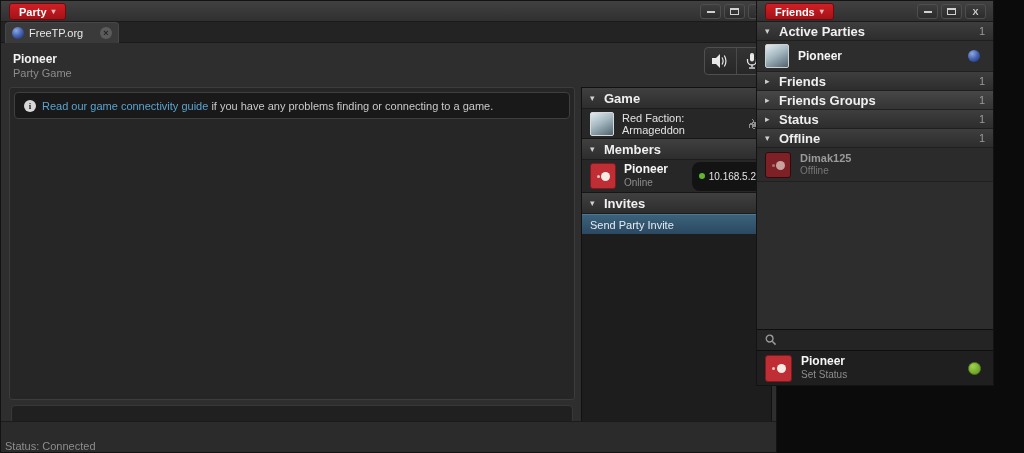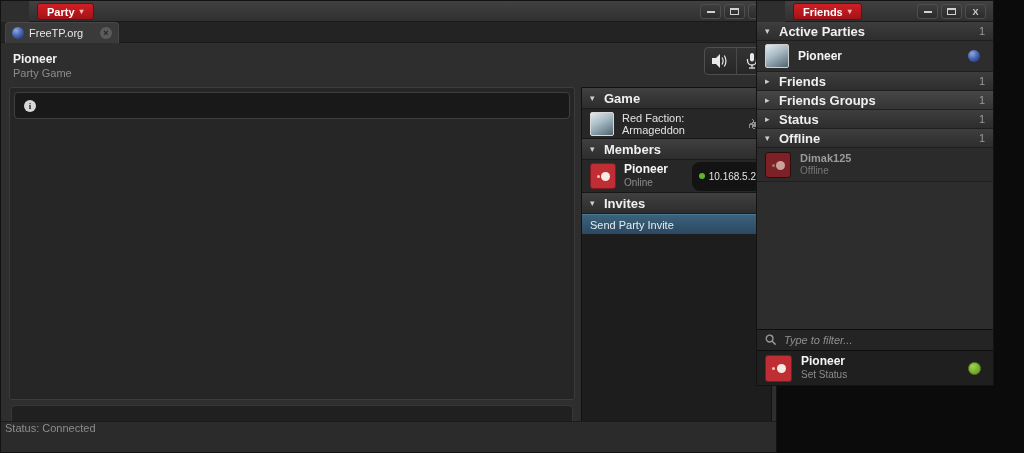--- a/index.html
+++ b/index.html
@@ -5,21 +5,21 @@
   * { margin:0; padding:0; box-sizing:border-box; }
   html,body { width:1024px; height:453px; background:#0b0b0b; overflow:hidden;
               font-family:"Liberation Sans", sans-serif; -webkit-font-smoothing:antialiased; }
 
   .window { position:absolute; top:0; background:#2e2e2e; border:1px solid #131313; }
   #party-window  { left:0;   width:777px; height:453px; }
   #friends-window{ left:756px; width:238px; height:386px; display:flex; flex-direction:column; }
 
   
   .titlebar { position:relative; height:21px; background:linear-gradient(#414141,#303030);
-              border-bottom:1px solid #1a1a1a; flex:none;margin-left:28px; }
+              border-bottom:1px solid #1a1a1a; flex:none; }
   .menu-btn { position:absolute; left:8px; top:2px; height:17px; padding:0 9px;
               background:linear-gradient(#d01f24,#a31318); border:1px solid #70090d;
               border-radius:3px; color:#fff; font-size:11px; font-weight:bold;
               display:flex; align-items:center; gap:5px; cursor:default; }
   .menu-btn .caret { font-size:8px; color:#f3b9ba; line-height:1; }
   .win-controls { position:absolute; right:7px; top:3px; display:flex; gap:3px; }
   .win-btn { width:21px; height:15px; background:linear-gradient(#3d3d3d,#2c2c2c);
              border:1px solid #4e4e4e; border-radius:3px; color:#cfcfcf;
              display:flex; align-items:center; justify-content:center;
              font-size:9px; font-weight:bold; }
@@ -88,21 +88,21 @@
   .id-sub  { font-size:10px; color:#8d8d8d; }
   .ip-chip { margin-left:auto; background:#131313; border-radius:8px; padding:9px 7px;
              display:flex; align-items:center; gap:4px; font-size:10px; color:#e3e3e3; }
   .g-dot { width:6px; height:6px; border-radius:50%; background:#62b52e; flex:none; }
   .invite-btn { height:20px; flex:none; background:linear-gradient(#3c627b,#2b4861);
                 border-top:1px solid #4b7893; display:flex; align-items:center;
                 padding:0 8px; font-size:11px; color:#e2ecf3;text-align:center; }
   .side-fill { flex:1; background:#1d1d1d; }
 
   .status-bar { position:absolute; left:0; right:0; bottom:0; height:31px; background:#2b2b2b;
-                border-top:1px solid #1b1b1b; display:flex; align-items:flex-start; }
+                border-top:1px solid #1b1b1b; display:flex; align-items:flex-end; }
   .status-text { font-size:11px; color:#8d8d8d; padding-left:4px; }
 
   
   .f-head { height:19px; flex:none; background:linear-gradient(#3e3e3e,#2d2d2d);
             border-bottom:1px solid #1f1f1f; display:flex; align-items:center; padding:0 8px; gap:5px; }
   .f-head.lighter { background:linear-gradient(#474747,#343434); }
   .f-row { flex:none; display:flex; align-items:center; padding:0 8px; gap:9px;
            background:#2d2d2d; border-bottom:1px solid #202020; }
   .party-row { height:31px; }
   .offline-row { height:34px; background:#2b2b2b; }
@@ -170,20 +170,21 @@
           <path d="M1.5 6 v1.7 a4.5 4.3 0 0 0 9 0 V6" stroke="#e9e9e9" stroke-width="1.3" fill="none"></path>
           <line x1="6" y1="12.3" x2="6" y2="14.2" stroke="#e9e9e9" stroke-width="1.3"></line>
           <line x1="3" y1="15" x2="9" y2="15" stroke="#e9e9e9" stroke-width="1.3"></line>
         </svg>
       </div>
     </div>
 
     <div class="main-panel">
       <div class="notice">
         <span class="info-icon">i</span>
+        <span><a href="#">Read our game connectivity guide</a> <span>if you have any problems finding or connecting to a game.</span></span>
       </div>
     </div>
 
     <div class="chat-input"></div>
 
     <div class="side-panel">
       <div class="sec-head">
         <span class="caret">▾</span>
         <span class="sec-label">Game</span>
         <span class="sec-count">1</span>
@@ -313,21 +314,20 @@
     </span>
   </div>
 
   <div class="f-spacer"></div>
 
   <div class="filter-bar">
     <svg width="12" height="12" viewBox="0 0 12 12" style="flex:none">
       <circle cx="4.6" cy="4.6" r="3.4" stroke="#9a9a9a" stroke-width="1.3" fill="none"></circle>
       <line x1="7.2" y1="7.2" x2="10.6" y2="10.6" stroke="#9a9a9a" stroke-width="1.5"></line>
     </svg>
-    <input type="text" placeholder="Type to filter..." style="">
   </div>
 
   <div class="self-row">
     <span class="avatar" style="width:27px;height:27px;">
         <i class="eye"></i>
         <i class="dot"></i>
       </span>
     <span class="id-block">
       <span class="id-name">Pioneer</span>
       <span class="id-sub">Set Status</span>

